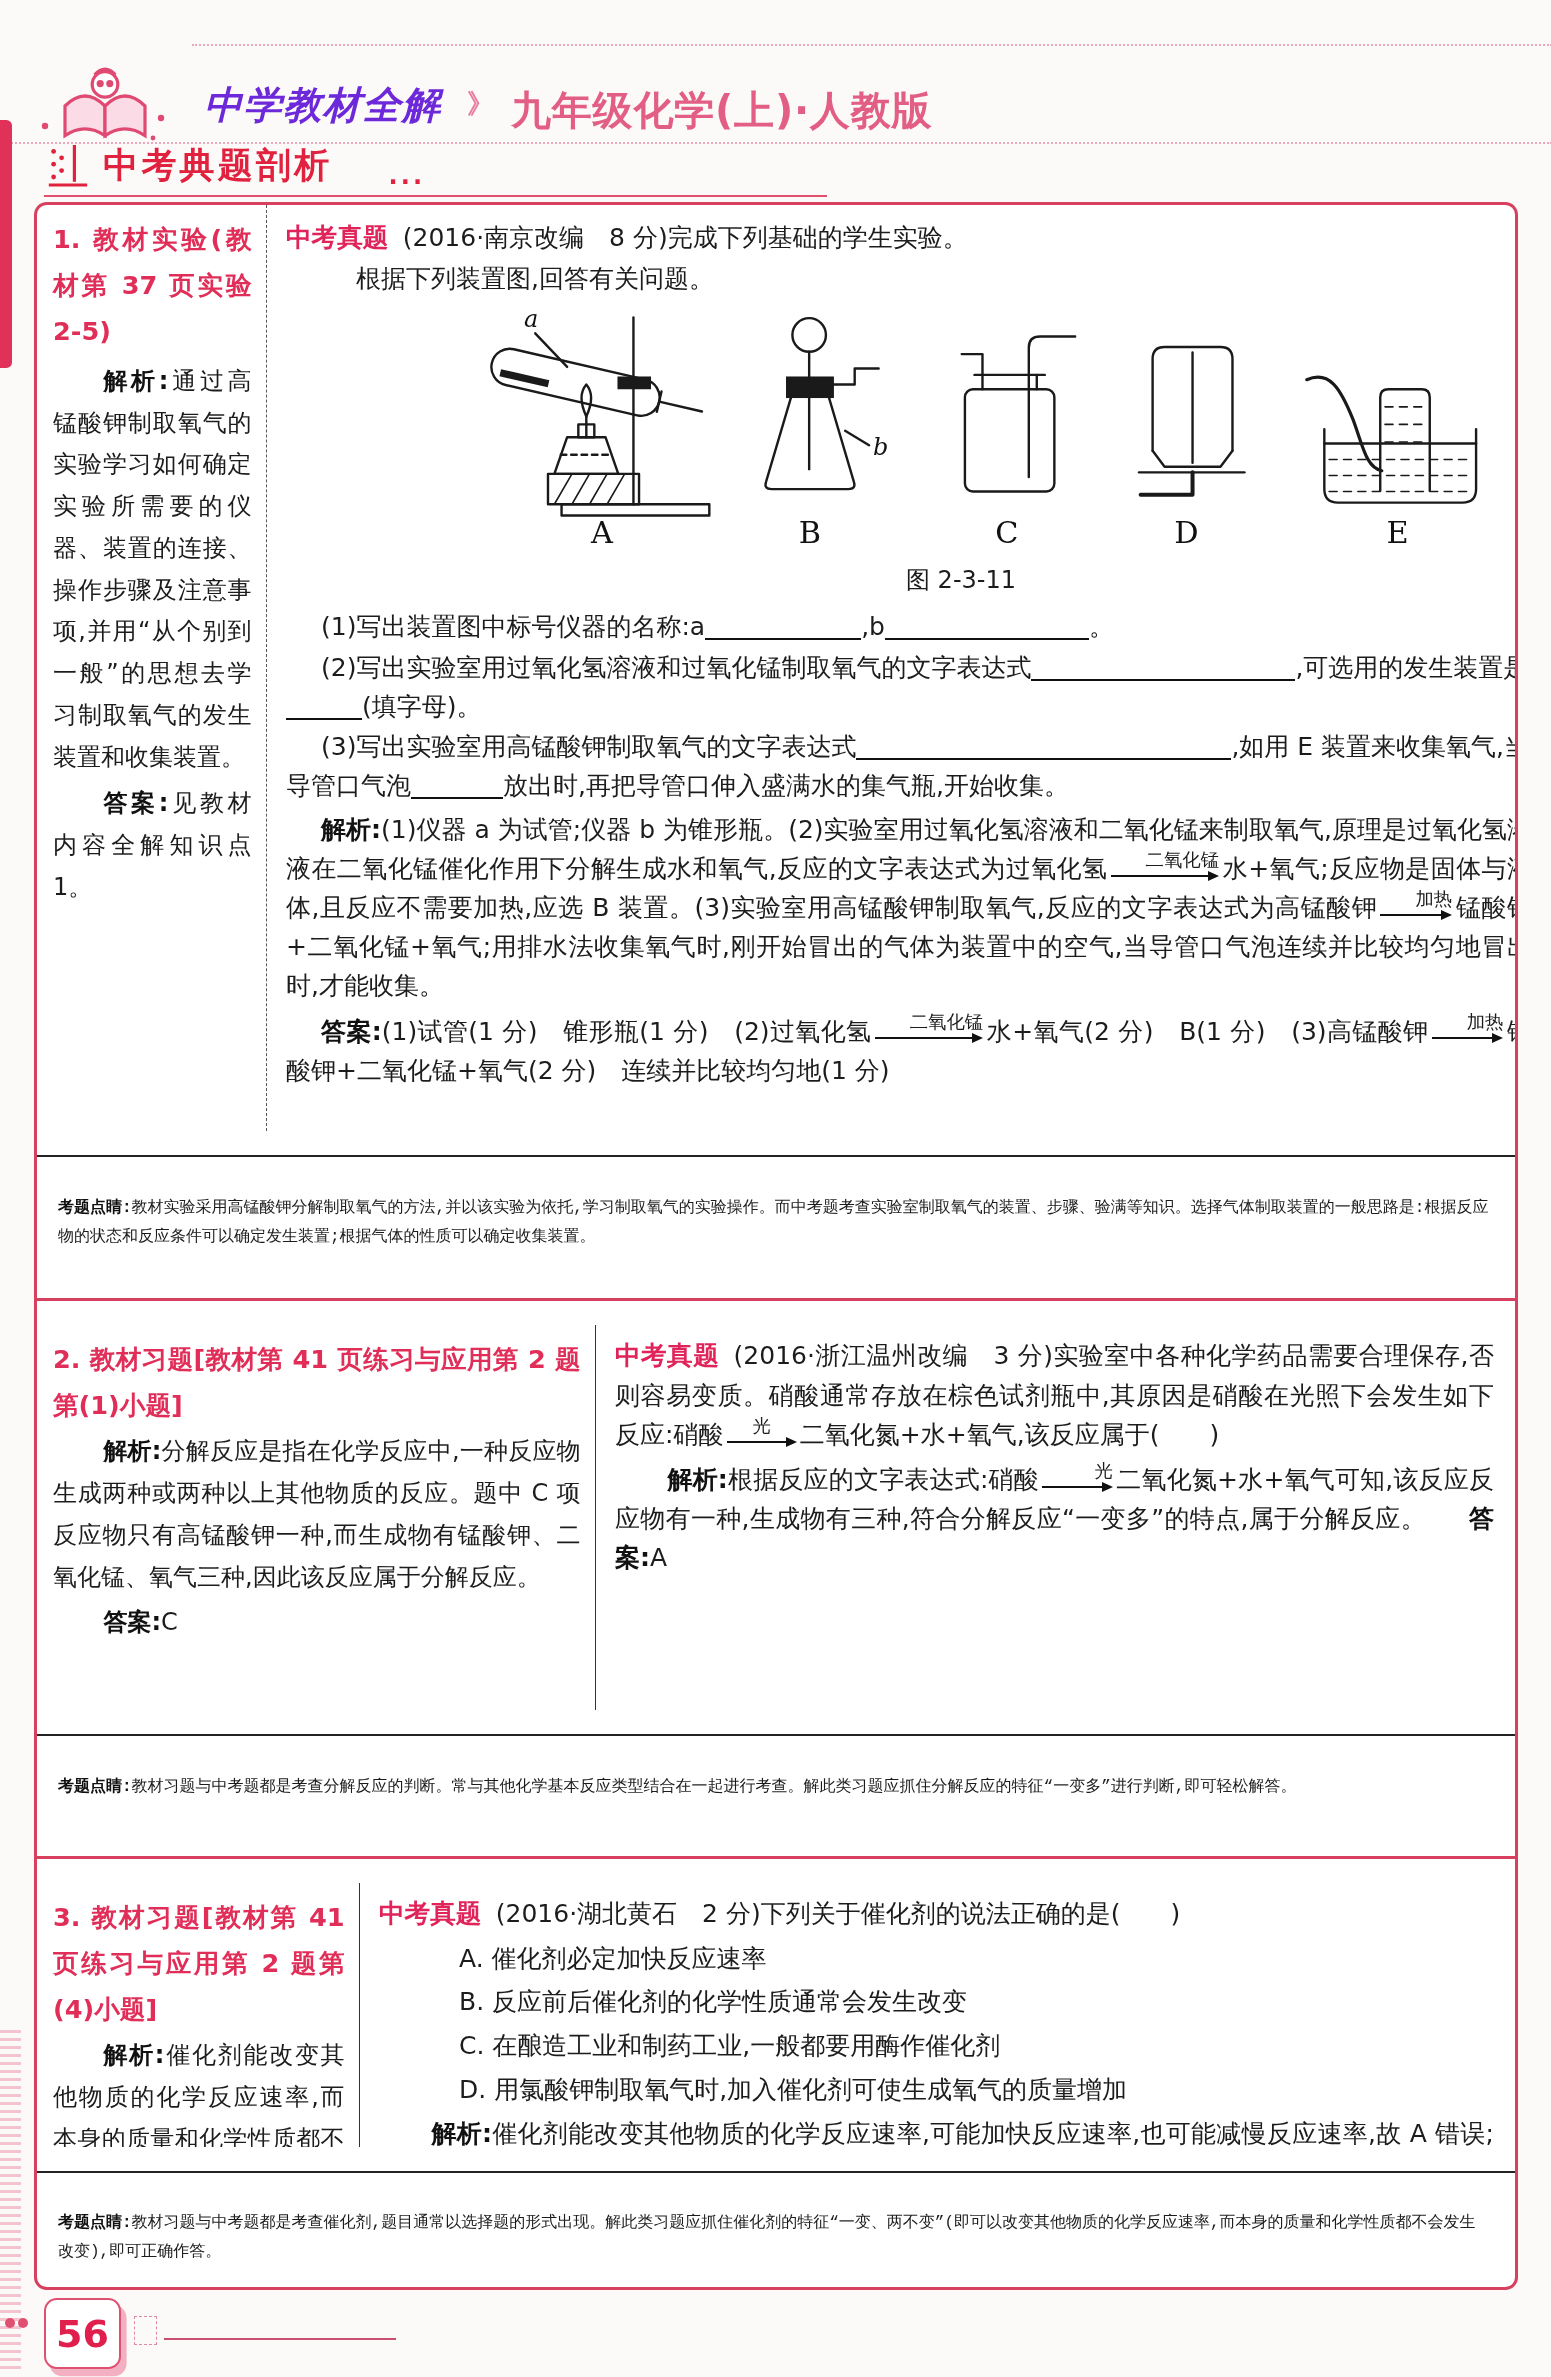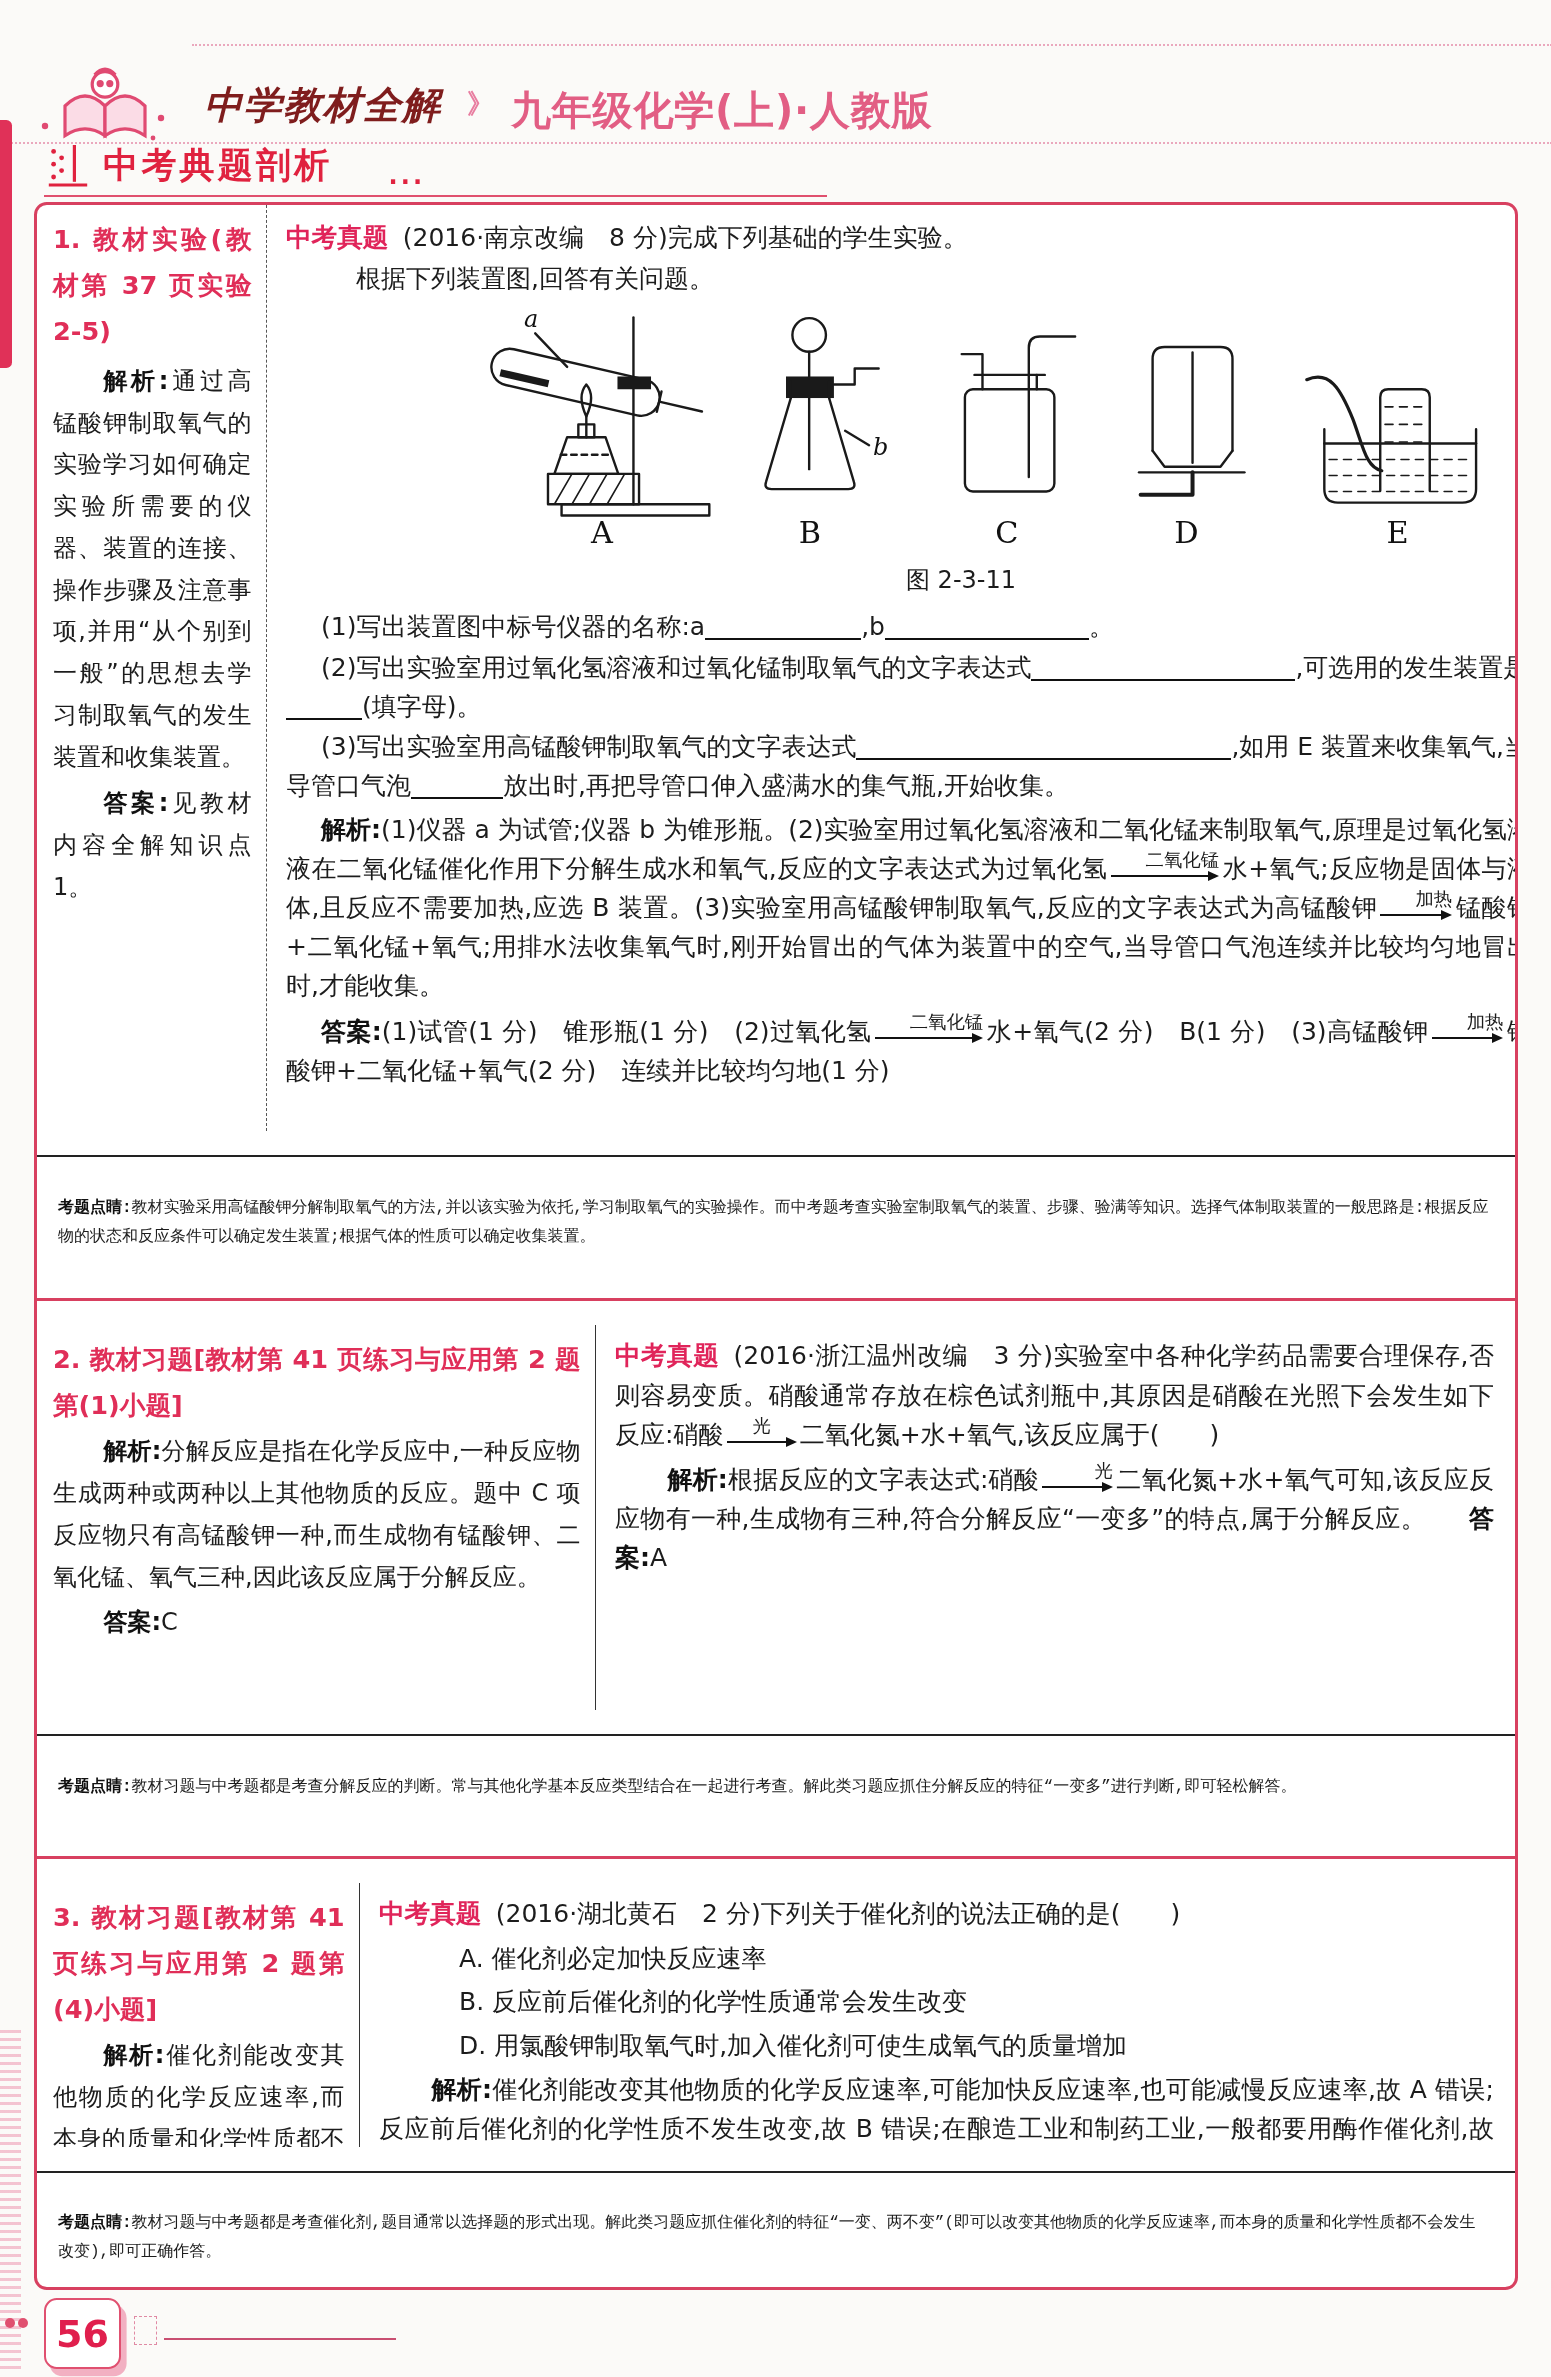--- a/index.html
+++ b/index.html
@@ -4,21 +4,21 @@
 <style>
   html,body{margin:0;padding:0;background:#e8e8e8;}
   .page{position:relative;width:1552px;height:2377px;background:#fbfaf8;overflow:hidden;
         font-family:"DejaVu Sans",sans-serif;color:#1c1c1c;}
   
   .hdr{position:absolute;top:30px;left:0;width:100%;height:84px;}
   .hdr-dot-top{position:absolute;top:14.4px;left:192px;right:0;border-top:2.4px dotted #eaa8bd;}
   .hdr-dot-bot{position:absolute;top:112px;left:0;right:0;border-top:2.4px dotted #eaa8bd;}
   .logo{position:absolute;left:21px;top:32px;width:160px;height:80px;}
   .brand{position:absolute;left:204px;top:50px;font-family:"DejaVu Serif",serif;
-         font-weight:bold;font-style:italic;font-size:38px;color:#7f1d1d;letter-spacing:1.6px;text-align:right;}
+         font-weight:bold;font-style:italic;font-size:38px;color:#6d28d9;letter-spacing:1.6px;text-align:right;}
   .brand-chev{position:absolute;left:467px;top:56px;color:#e87da0;font-size:27px;font-weight:bold;}
   .edition{position:absolute;left:511px;top:53px;font-size:40px;font-weight:bold;color:#e25e84;letter-spacing:0.8px;}
   
   .sechdr{position:absolute;left:44px;top:140px;width:878px;}
   .sec-icon{display:inline-block;vertical-align:middle;margin-right:11.2px;}
   .sec-title{display:inline-block;vertical-align:middle;font-size:35px;font-weight:bold;color:#e0223f;letter-spacing:3.2px;}
   .sec-dots{display:inline-block;vertical-align:bottom;margin-left:56px;color:#e0223f;font-size:24px;font-weight:bold;letter-spacing:3.2px;}
   .sec-underline{margin-top:4.8px;width:783px;border-top:2.4px solid #e0506e;}
   
   .side-tab{position:absolute;left:0;top:120px;width:12px;height:248px;background:#e03158;border-radius:0 5.6px 5.6px 0;}
@@ -252,20 +252,21 @@
       <div class="sideL solid" style="width:323px;">
         <div class="red-title">3. 教材习题[教材第 41 页练习与应用第 2 题第(4)小题]</div>
         <p class="ti2" style="margin:3.2px 0 0 0;text-align:justify;"><b class="lbl">解析:</b><span>催化剂能改变其他物质的化学反应速率,而本身的质量和化学性质都不会发生改变。</span></p>
         <p class="ti2" style="margin:3.2px 0 0 0;"><b class="lbl">答案:</b><span>D</span></p>
       </div>
       <div class="mainR">
         <p style="margin:3.2px 0 0 0;"><span class="tag">中考真题</span><span>(2016·湖北黄石　2 分)下列关于催化剂的说法正确的是(　　)</span></p>
         <div class="opt-list">
           <div>A. 催化剂必定加快反应速率</div>
           <div>B. 反应前后催化剂的化学性质通常会发生改变</div>
+          <div>C. 在酿造工业和制药工业,一般都要用酶作催化剂</div>
           <div>D. 用氯酸钾制取氧气时,加入催化剂可使生成氧气的质量增加</div>
         </div>
         <p class="ti2" style="margin:3.2px 0 0 0;text-align:justify;"><b class="lbl">解析:</b><span>催化剂能改变其他物质的化学反应速率,可能加快反应速率,也可能减慢反应速率,故 A 错误;反应前后催化剂的化学性质不发生改变,故 B 错误;在酿造工业和制药工业,一般都要用酶作催化剂,故 C 正确;催化剂只能改变化学反应速率,对生成物的质量无影响,使用催化剂不能增加产物的质量,故 D 错误。</span><b class="lbl anslbl">答案:</b><span>C</span></p>
       </div>
     </div>
 
     <div class="hrB"></div>
     <div class="tip" style="height:137px;"><b class="lbl">考题点睛:</b><span>教材习题与中考题都是考查催化剂,题目通常以选择题的形式出现。解此类习题应抓住催化剂的特征“一变、两不变”(即可以改变其他物质的化学反应速率,而本身的质量和化学性质都不会发生改变),即可正确作答。</span></div>
   </div>
 

